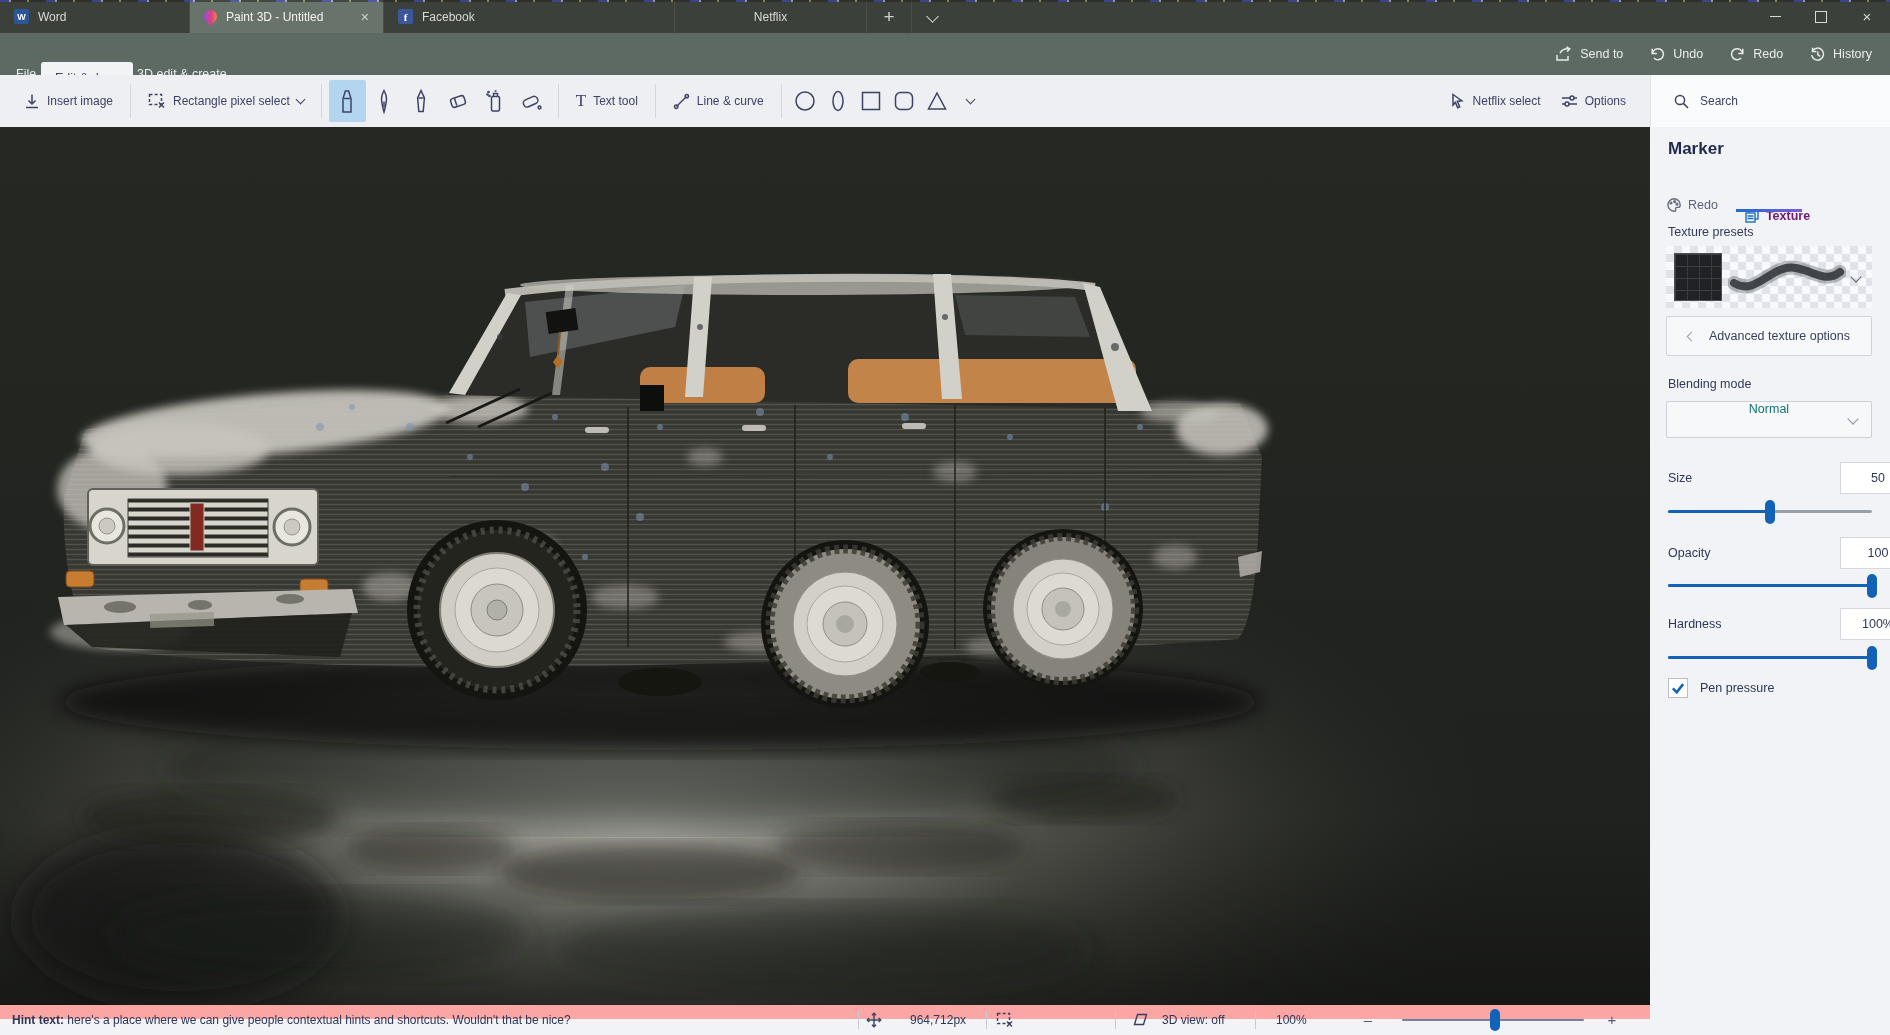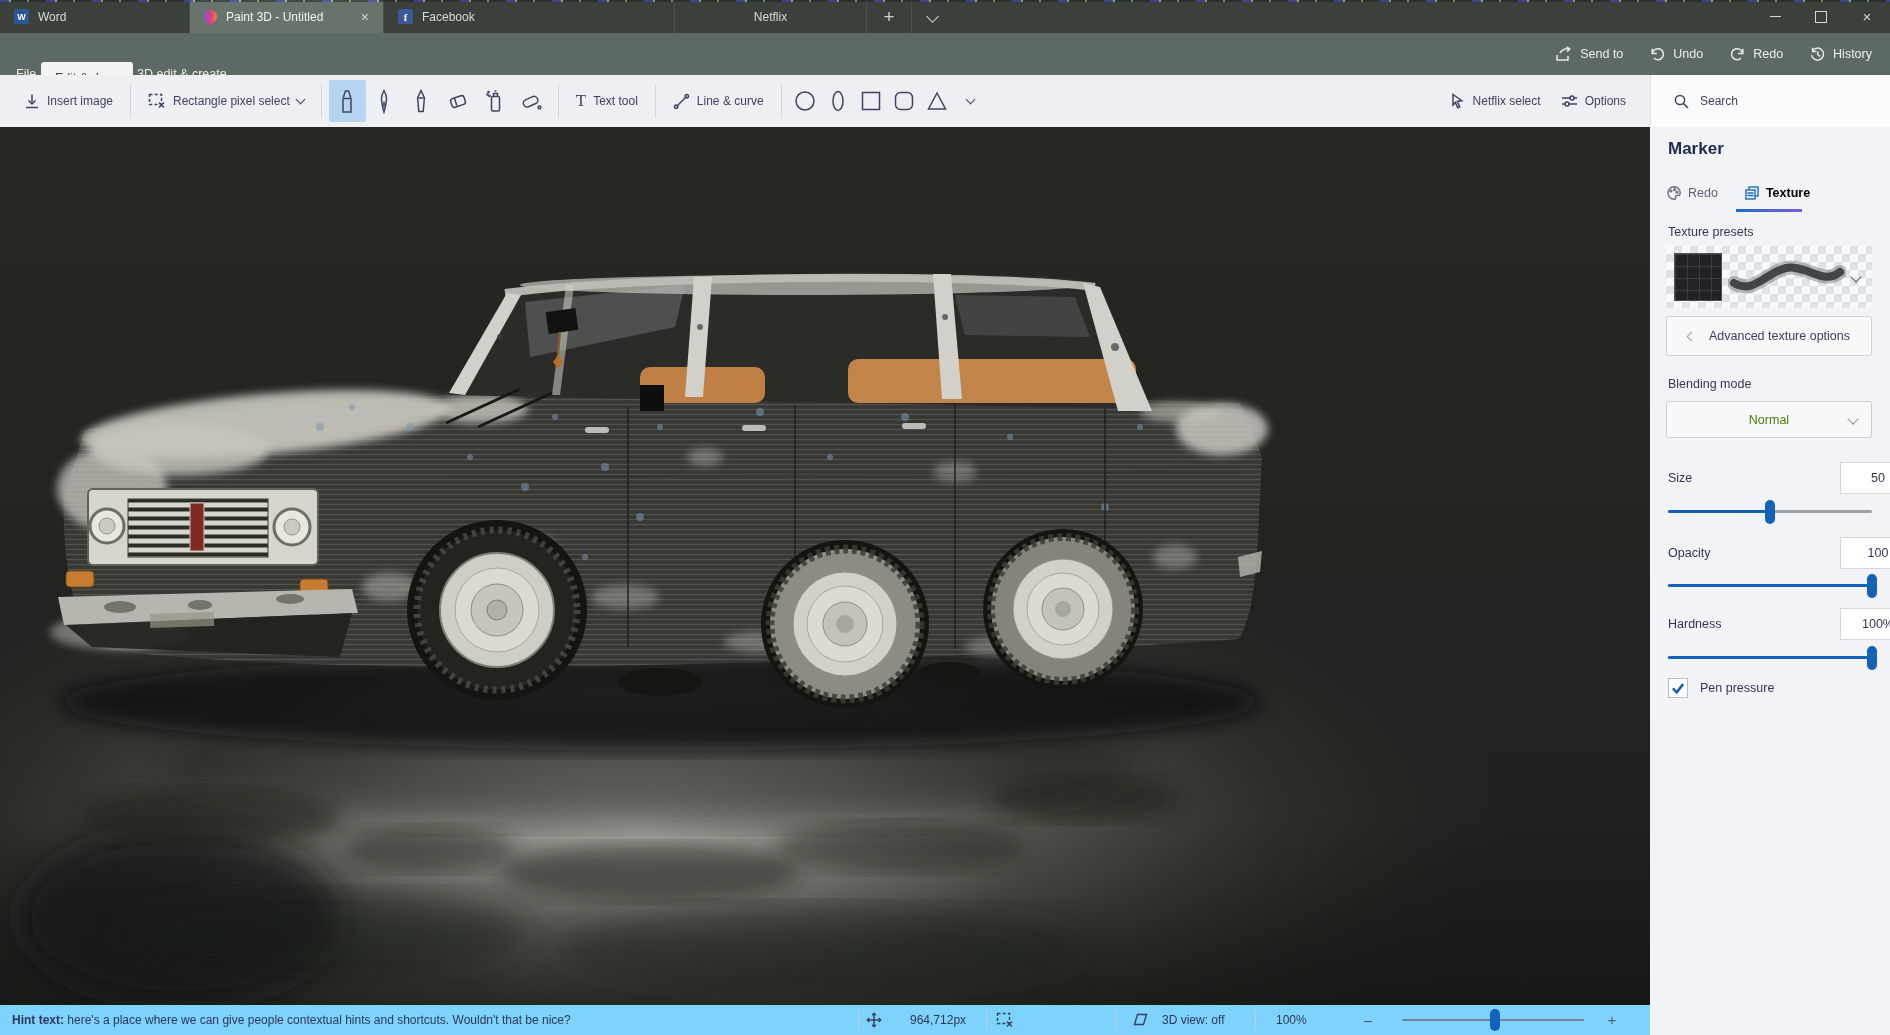--- a/index.html
+++ b/index.html
@@ -58,53 +58,53 @@
   
   .canvas{position:absolute;top:127px;left:0;width:1650px;height:878px;background:#212320;overflow:hidden;}
   .canvas svg{position:absolute;inset:0;}
 
   
   .panel{position:absolute;top:127px;left:1650px;width:240px;height:908px;background:#f1f3f6;color:#2f3757;font-size:12.5px;}
   .p-abs{position:absolute;}
   .p-title{left:18px;top:12px;font-size:17px;font-weight:bold;color:#1f2a4e;}
   .p-tabs{left:16px;top:58px;display:flex;gap:26px;align-items:center;}
   .p-tab{display:flex;align-items:center;gap:6px;color:#5d6378;}
-  .p-tab.active{color:#000000;font-weight:bold;}
+  .p-tab.active{color:#701a75;font-weight:bold;margin-top:23px;}
   .p-underline{left:86px;top:82px;width:66px;height:3px;background:linear-gradient(90deg,#1f6bd0,#7a5bd8);}
   .p-label{left:18px;color:#333a56;}
   .preset-box{left:16px;top:119px;width:206px;height:62px;background-color:#f7f9fc;
       background-image:linear-gradient(45deg,#e0e4ea 25%,transparent 25%,transparent 75%,#e0e4ea 75%),
                        linear-gradient(45deg,#e0e4ea 25%,transparent 25%,transparent 75%,#e0e4ea 75%);
       background-size:16px 16px;background-position:0 0,8px 8px;display:flex;align-items:center;}
   .preset-thumb{width:48px;height:48px;margin-left:8px;background:#212226;border:1px solid #4c4e52;
       background-image:linear-gradient(#3a3c40 1px,transparent 1px),linear-gradient(90deg,#3a3c40 1px,transparent 1px);
       background-size:12px 12px;box-sizing:border-box;}
   .preset-chev{margin-left:auto;margin-right:12px;color:#5d6378;}
   .p-btn{left:16px;top:189px;width:206px;height:40px;background:#f7f8fa;border:1px solid #d0d4da;border-radius:2px;
          box-sizing:border-box;display:flex;align-items:center;justify-content:center;gap:12px;color:#3a415f;}
   .p-btn .chev{width:6px;height:6px;color:#9aa0ac;margin-right:2px;}
   .p-drop{left:16px;top:274px;width:206px;height:37px;background:#f7f8fa;border:1px solid #ccd0d7;border-radius:2px;
-          box-sizing:border-box;display:flex;align-items:center;justify-content:center;color:#4d7c0f;position:absolute;}
+          box-sizing:border-box;display:flex;justify-content:center;color:#0f766e;position:absolute;}
   .p-drop .chev{position:absolute;right:14px;top:13px;color:#8b91a0;}
   .p-row{left:0;width:276px;height:32px;padding-left:22px;}
   .p-row .plabel{position:absolute;left:18px;top:9px;}
   .p-input{position:absolute;left:146px;top:0;width:76px;height:32px;background:#fff;border:1px solid #d4d8de;
            box-sizing:border-box;display:flex;align-items:center;justify-content:center;margin-left:44px;}
   .slider{left:18px;width:204px;height:24px;}
   .slider .track{position:absolute;left:0;right:0;top:10px;height:3px;background:#9aa0a8;border-radius:2px;}
   .slider .fill{position:absolute;left:0;top:10px;height:3px;background:#1263b8;border-radius:2px;}
   .slider .thumb{position:absolute;top:0;width:10px;height:24px;border-radius:5px;background:#1263b8;transform:translateX(-50%);}
   .checkrow{left:18px;display:flex;align-items:center;gap:12px;}
   .checkbox{width:20px;height:20px;background:#fff;border:1px solid #b9bec7;box-sizing:border-box;
             display:flex;align-items:center;justify-content:center;}
   .checkbox svg{display:none;}
   .checkbox.checked svg{display:block;}
 
   
-  .statusbar{position:absolute;top:1005px;left:0;width:1650px;height:30px;background:#7dd3fc;
+  .statusbar{position:absolute;top:1005px;left:0;width:1650px;height:14px;background:#fca5a5;
              font-size:12px;color:#2f3757;z-index:3;}
   .s-abs{position:absolute;top:0;height:30px;line-height:30px;}
   .s-div{position:absolute;top:6px;width:1px;height:18px;background:#c6cacf;}
   .s-icon{position:absolute;top:7px;}
   .s-icon svg{stroke:#3a415f;fill:none;stroke-width:1.4;}
   .z-track{position:absolute;left:1402px;top:14px;width:182px;height:2px;background:#76829c;border-radius:1px;}
   .z-thumb{position:absolute;top:4px;width:10px;height:22px;border-radius:5px;background:#1263b8;transform:translateX(-50%);}
   .z-btn{position:absolute;top:0;height:30px;line-height:30px;width:24px;text-align:center;color:#555b76;font-size:15px;}
 </style>
 </head>

